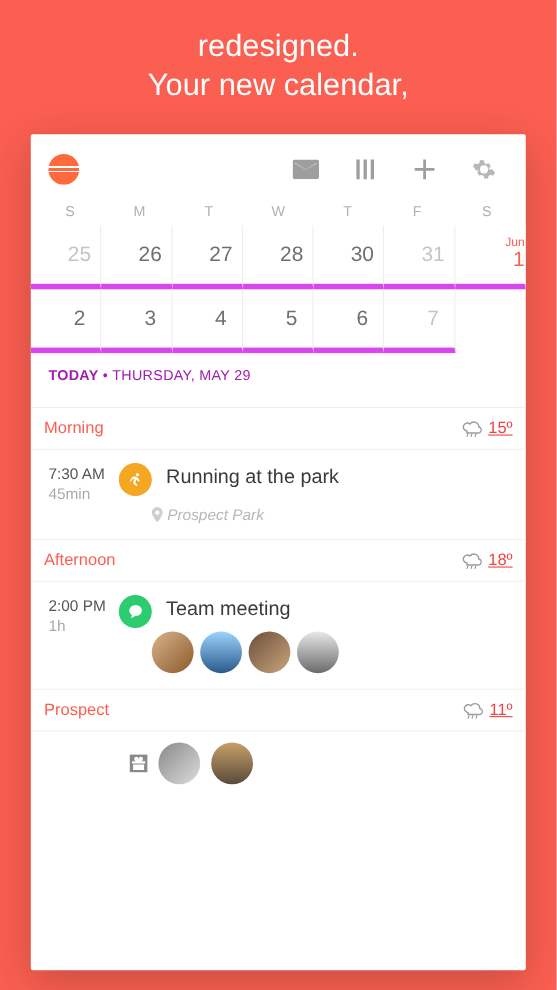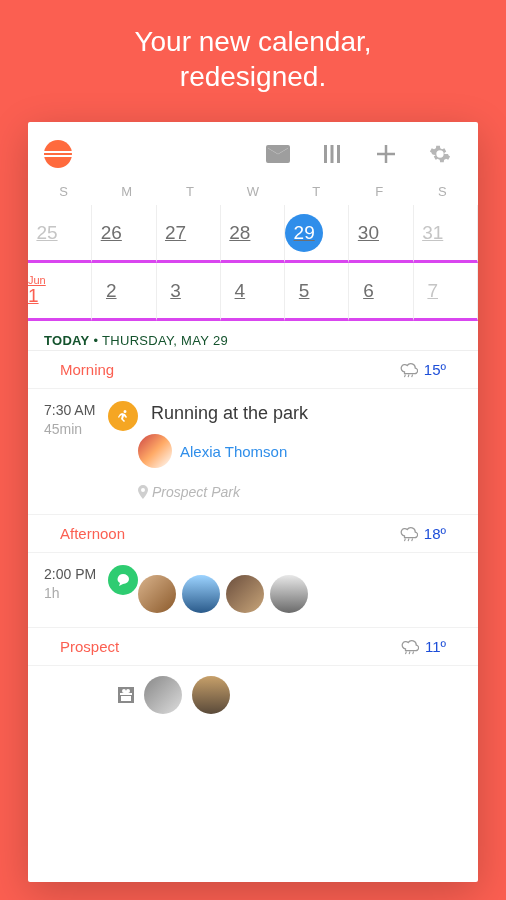--- a/index.html
+++ b/index.html
@@ -55,61 +55,61 @@
 }
 .cal-grid {
   display: grid;
   grid-template-columns: repeat(7,1fr);
   text-align: center;
 }
 .cell {
   height: 58px;
   display: flex;
   flex-direction: column;
-  align-items: flex-start;
+  align-items: flex-end;
   justify-content: center;
   font-size: 19px;
   color: #6f6f6f;
   border-right: 1px solid #eee;
-  border-bottom: 3px solid #d946ef;
+  border-bottom: 5px solid #d946ef;
   position: relative;
-  text-decoration: underline;
 }
 .cell.dim { color: #c5c5c5; }
 .cell.month-lab { font-size: 11px; color: #fb5f51; line-height: 1.1; }
 .cell.month-lab .d { font-size: 19px; color: #fb5f51; }
 .cell .num {
   width: 38px; height: 38px; line-height: 38px; border-radius: 50%;
 }
 .cell.today .num { background: #2f8eea; color: #fff; }
 .date-header {
-  padding: 12px 16px 2px;
+  padding: 12px 16px 22px;
   font-size: 13px;
   font-weight: 700;
-  color: #14532d;
+  color: #a21caf;
   letter-spacing: 0.3px;
   border-bottom: 1px solid #eee;
 }
 .date-header .d2 { font-weight: 400; }
 .section-head {
   display: flex;
   align-items: center;
-  padding: 10px 32px;
+  padding: 10px 12px;
   font-size: 15px;
   color: #fb5f51;
   position: relative;
   border-bottom: 1px solid #f1f1f1;
 }
 .section-head .wx {
   margin-left: auto;
   display: flex;
   align-items: flex-end;
   gap: 6px;
-  color: #1d4ed8;
+  color: #ef4444;
   font-size: 15px;
+  text-decoration: underline;
 }
 .section-head.first::before {
   content:""; position:absolute; left:-6px; top:50%; transform:translateY(-50%);
   border-left:6px solid #fb5f51; border-top:6px solid transparent; border-bottom:6px solid transparent;
 }
 .event {
   display: flex;
   padding: 12px 16px 14px;
   border-bottom: 1px solid #f1f1f1;
   justify-content: flex-end;
@@ -133,22 +133,22 @@
 .av-row { display:flex; gap:6px; margin-top:10px; }
 .av-row .avatar { width:38px; height:38px; }
 .bottom-row { display:flex; align-items:center; gap:10px; padding:10px 16px; }
 .bottom-row .avatar { width:38px; height:38px; }
 svg { display:block; }
 </style>
 </head>
 <body>
 
 <div class="hero">
+  <div>redesigned.</div>
   <div>Your new calendar,</div>
-  <div>redesigned.</div>
 </div>
 
 <div class="phone">
 
   <div class="toolbar">
     <div class="logo"></div>
     <div class="spacer"></div>
     <div class="tbtn">
       <svg width="24" height="18" viewBox="0 0 24 18">
           <path fill="#9e9e9e" d="M2 0h20a2 2 0 0 1 2 2v14a2 2 0 0 1-2 2H2a2 2 0 0 1-2-2V2a2 2 0 0 1 2-2zm0 3v.3l10 6 10-6V3l-10 6L2 3z"></path>
@@ -189,23 +189,20 @@
       </div>
     <div class="cell">
         <span class="num">26</span>
       </div>
     <div class="cell">
         <span class="num">27</span>
       </div>
     <div class="cell">
         <span class="num">28</span>
       </div>
-    <div class="cell today">
-        <span class="num">29</span>
-      </div>
     <div class="cell">
         <span class="num">30</span>
       </div>
     <div class="cell dim">
         <span class="num">31</span>
       </div>
 
     <div class="cell month-lab">
         <span>Jun</span>
         <span class="d">1</span>
@@ -250,24 +247,20 @@
       <div>7:30 AM</div>
       <div class="dur">45min</div>
     </div>
     <div class="ico orange">
       <svg width="16" height="16" viewBox="0 0 16 16">
           <path fill="#fff" d="M10 2a1.5 1.5 0 1 1 0 3 1.5 1.5 0 0 1 0-3zM7 5l3 1 2 3-1 1-2-2-1 3 2 2-1 1-3-3 1-4-2 1-1 2-1-1 2-3 2-1z"></path>
         </svg>
     </div>
     <div class="body">
       <div class="title">Running at the park</div>
-      <div class="attendees">
-        <span class="avatar" style="background:linear-gradient(135deg,#c44,#fa6,#fff);"></span>
-        <span class="attname">Alexia Thomson</span>
-      </div>
       <div class="loc">
         <svg width="10" height="14" viewBox="0 0 10 14">
             <path fill="#cfcfcf" d="M5 0a5 5 0 0 1 5 5c0 3-5 9-5 9S0 8 0 5a5 5 0 0 1 5-5zm0 3a2 2 0 1 0 0 4 2 2 0 0 0 0-4z"></path>
           </svg>
         <span>Prospect Park</span>
       </div>
     </div>
   </div>
 
   <div class="section-head">
@@ -285,20 +278,21 @@
     <div class="when">
       <div>2:00 PM</div>
       <div class="dur">1h</div>
     </div>
     <div class="ico green">
       <svg width="16" height="16" viewBox="0 0 16 16">
           <path fill="#fff" d="M8 2a6 5 0 0 1 0 10l-4 2 1-3A6 5 0 0 1 8 2z"></path>
         </svg>
     </div>
     <div class="body">
+      <div class="title">Team meeting</div>
       <div class="av-row">
         <span class="avatar" style="background:linear-gradient(135deg,#d9b38c,#8b5a2b);"></span>
         <span class="avatar" style="background:linear-gradient(#9cd3ff,#2a5a8a);"></span>
         <span class="avatar" style="background:linear-gradient(135deg,#6b4e3d,#c9a67a);"></span>
         <span class="avatar" style="background:linear-gradient(#e8e8e8,#6a6a6a);"></span>
       </div>
     </div>
   </div>
 
   <div class="section-head">

